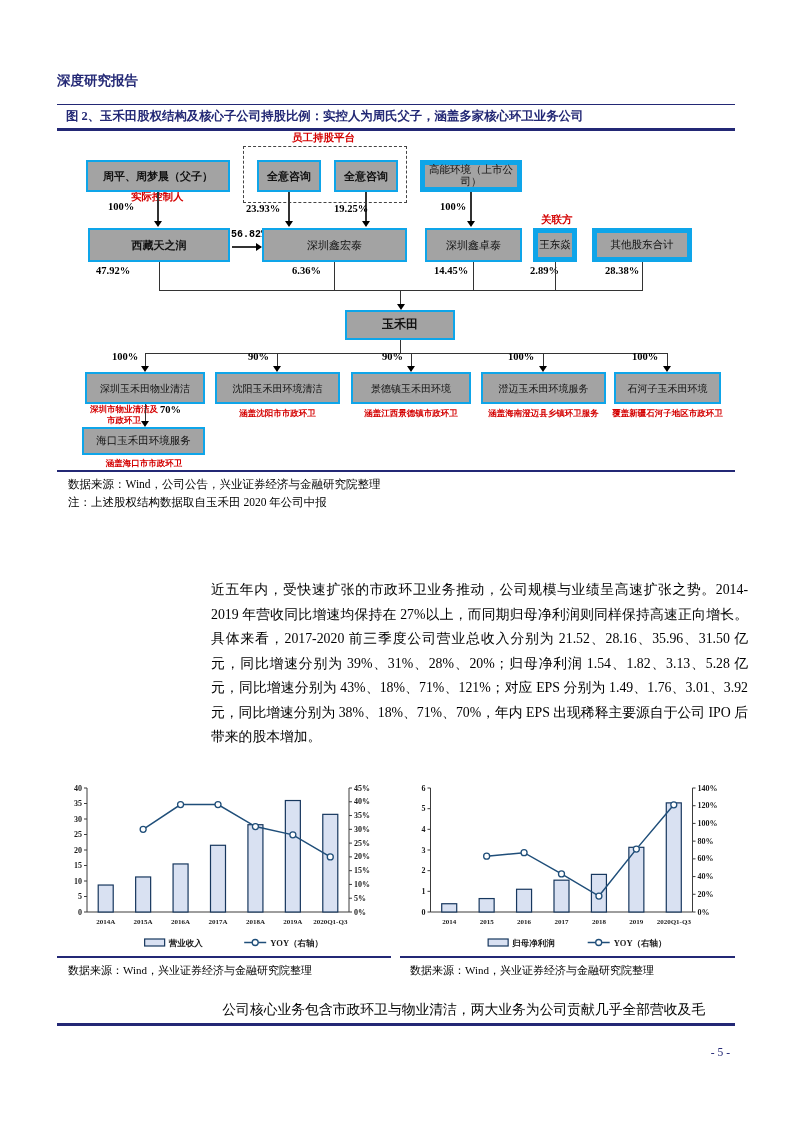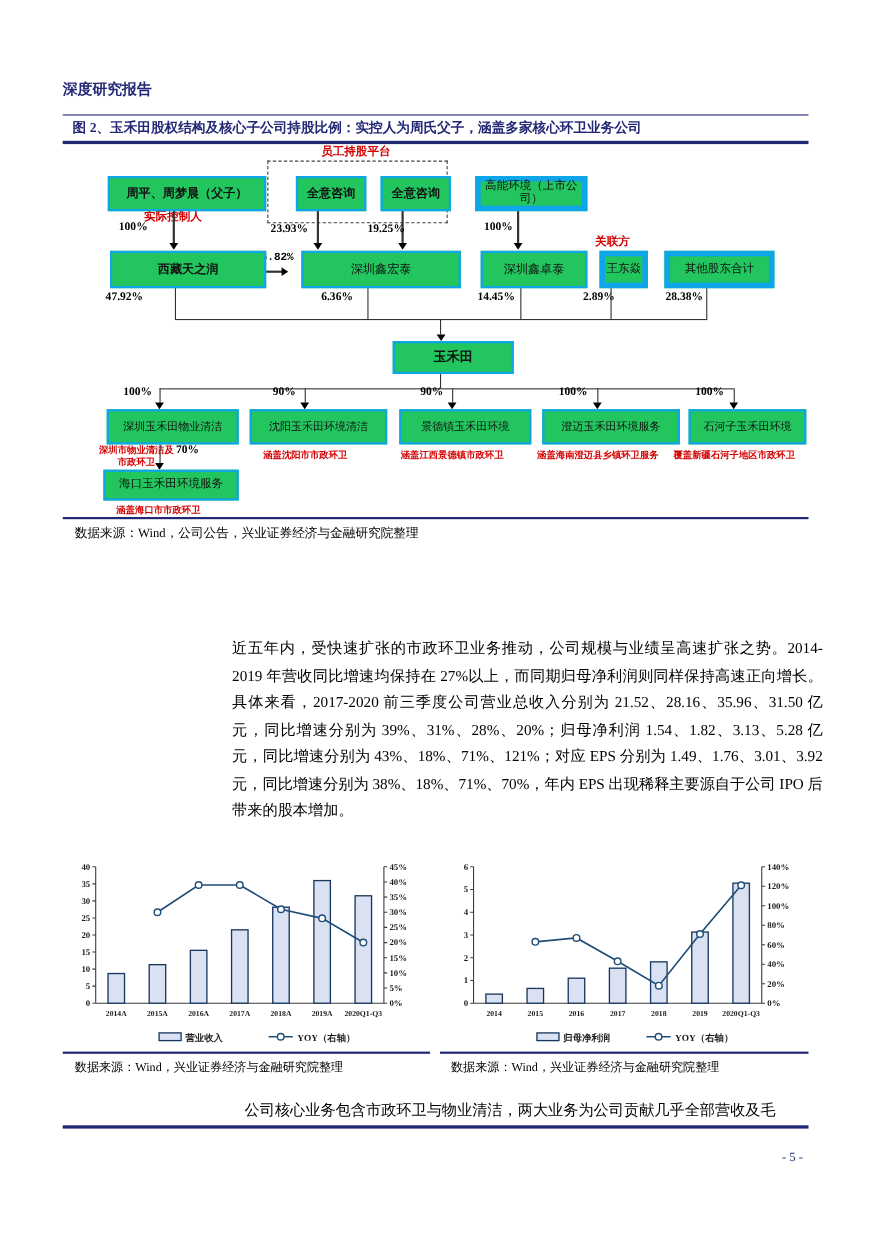--- a/index.html
+++ b/index.html
@@ -13,23 +13,23 @@
     font-family:"Liberation Serif","DejaVu Serif",serif;color:var(--ink);border-radius:19px;
   }
   .abs{position:absolute;}
   .hdr{font-size:13.5px;font-weight:bold;color:var(--navy);}
   .figtitle{
     border-top:1.5px solid var(--navy);border-bottom:3px solid var(--navy);
     font-size:12.4px;font-weight:bold;color:var(--navy);
     padding:3px 0 3px 9px;box-sizing:border-box;background:#fff;
   }
   .box{
-    position:absolute;background:#22c55e;border:5px solid #0ea5e9;
+    position:absolute;background:#a3a3a3;border:5px solid #0ea5e9;
     display:flex;align-items:center;justify-content:center;
-    font-size:11px;text-align:center;box-sizing:border-box;line-height:1.1;margin-left:12px;
+    font-size:11px;text-align:center;box-sizing:border-box;line-height:1.1;
   }
   .b2{border-width:2px;}
   .bold{font-weight:bold;}
   .dashed{position:absolute;border:1.5px dashed #444;box-sizing:border-box;background:transparent;}
   .vline,.hline{position:absolute;background:#333;}
   .vline{width:1.5px;}
   .hline{height:1.5px;}
   .arr-d{position:absolute;width:0;height:0;border-left:4px solid transparent;border-right:4px solid transparent;border-top:6px solid #000;}
   .arr-r{position:absolute;width:0;height:0;border-top:4px solid transparent;border-bottom:4px solid transparent;border-left:6px solid #000;}
   .pct{position:absolute;font-size:10.5px;font-weight:bold;color:#000;white-space:nowrap;}
@@ -141,20 +141,21 @@
     <div class="pct" style="left:160px;top:404px;">70%</div>
     <div class="vline" style="left:145px;top:404px;height:17px;width:1px;"></div>
       <div class="arr-d" style="left:141px;top:421px;"></div>
     <div class="box b2" style="left:82px;top:427px;width:123px;height:28px;font-size:10.5px;">海口玉禾田环境服务</div>
     <div class="rednote" style="left:88px;top:458px;width:112px;">涵盖海口市市政环卫</div>
 
   </div>
 
   <div class="navyline" style="left:57px;top:470px;width:678px;height:2px;"></div>
   <div class="src" style="left:68px;top:477px;">数据来源：Wind，公司公告，兴业证券经济与金融研究院整理</div>
+  <div class="src" style="left:68px;top:495px;">注：上述股权结构数据取自玉禾田 2020 年公司中报</div>
 
   <div class="para" style="left:187px;top:578px;width:537px;margin-left:24px;">近五年内，受快速扩张的市政环卫业务推动，公司规模与业绩呈高速扩张之势。2014-2019 年营收同比增速均保持在 27%以上，而同期归母净利润则同样保持高速正向增长。具体来看，2017-2020 前三季度公司营业总收入分别为 21.52、28.16、35.96、31.50 亿元，同比增速分别为 39%、31%、28%、20%；归母净利润 1.54、1.82、3.13、5.28 亿元，同比增速分别为 43%、18%、71%、121%；对应 EPS 分别为 1.49、1.76、3.01、3.92 元，同比增速分别为 38%、18%、71%、70%，年内 EPS 出现稀释主要源自于公司 IPO 后带来的股本增加。</div>
 
 
   <div class="abs" id="chart3" style="left:57px;top:782px;width:334px;height:172px;"><svg width="100%" height="100%" viewBox="0 0 334 172" xmlns="http://www.w3.org/2000/svg">
         <line x1="27" y1="130" x2="30" y2="130" stroke="#3c3c3c" stroke-width="1"></line>
         <text x="25" y="132.6" text-anchor="end" font-size="8" font-weight="bold" fill="#1a1a1a">0</text>
         <line x1="27" y1="114.5" x2="30" y2="114.5" stroke="#3c3c3c" stroke-width="1"></line>
         <text x="25" y="117.1" text-anchor="end" font-size="8" font-weight="bold" fill="#1a1a1a">5</text>
         <line x1="27" y1="99" x2="30" y2="99" stroke="#3c3c3c" stroke-width="1"></line>

